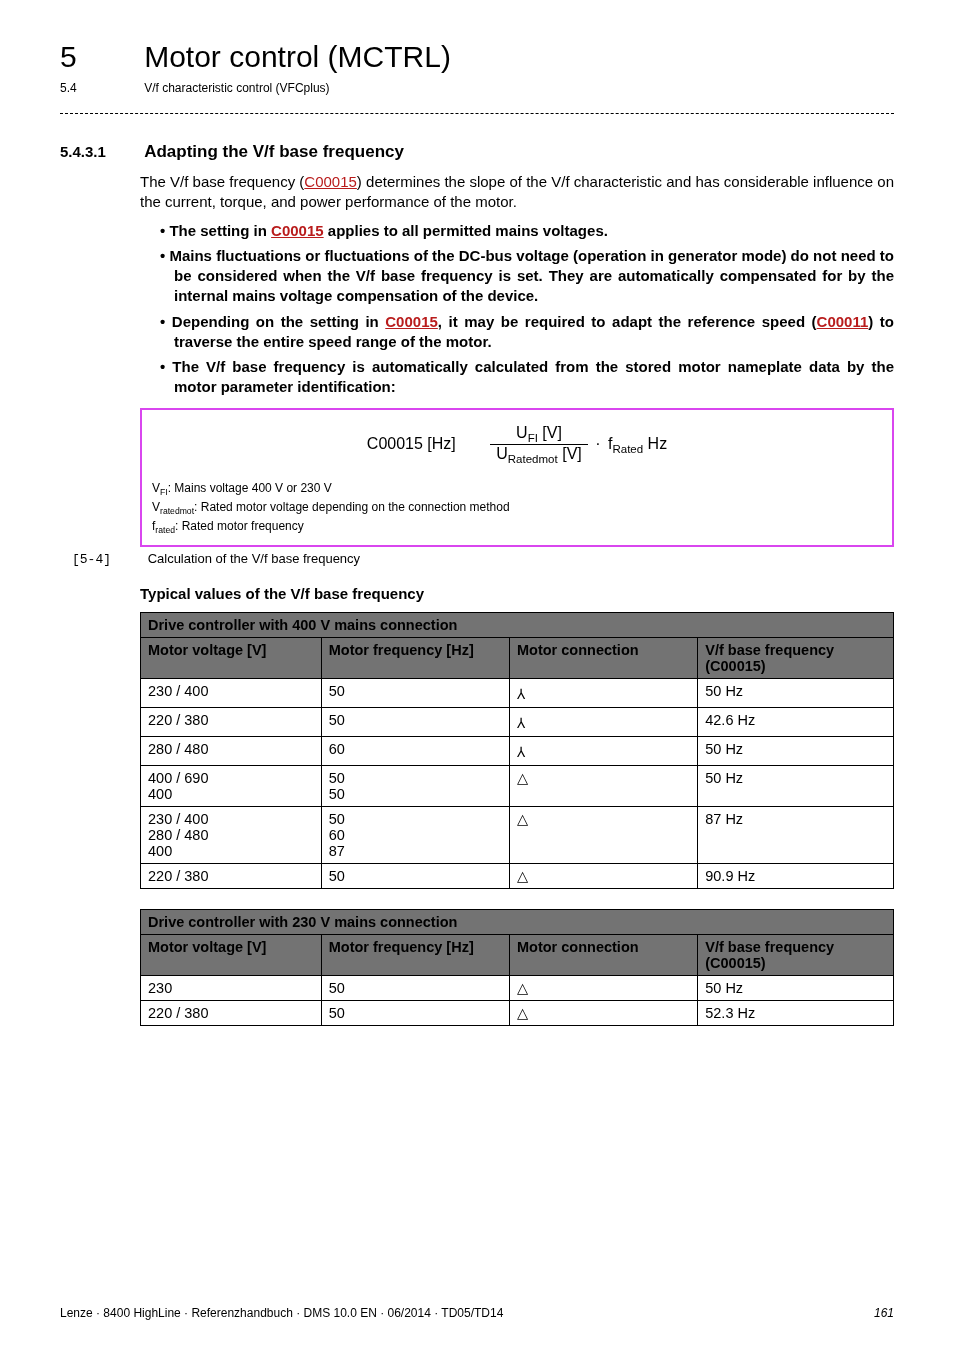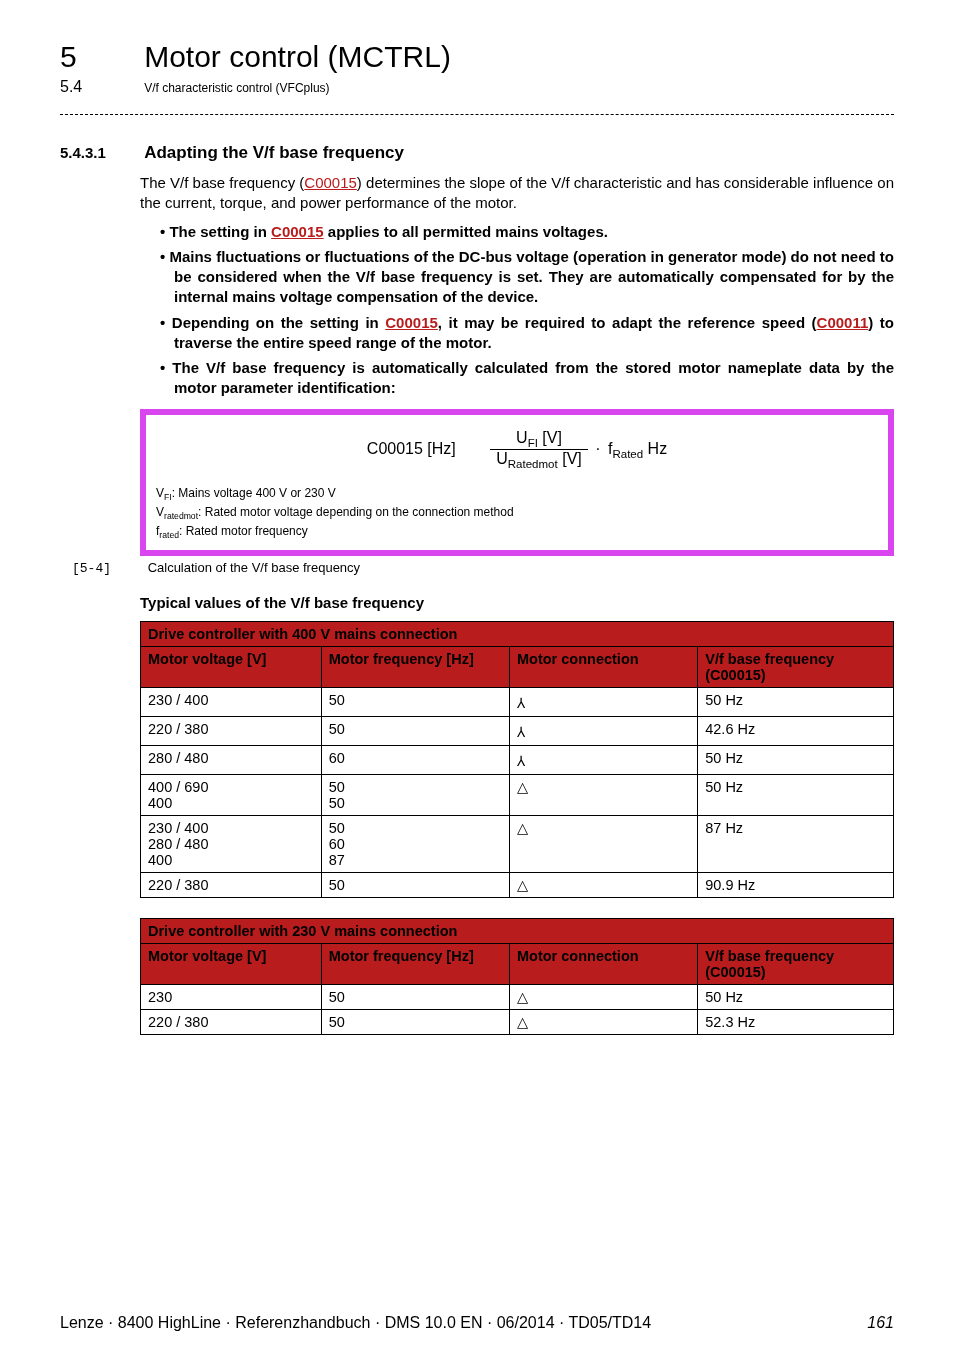--- a/index.html
+++ b/index.html
@@ -24,21 +24,21 @@
       font-size: 30px;
       font-weight: 400;
       display: inline-block;
       width: 80px;
     }
     .chapter-title {
       font-size: 30px;
       font-weight: 400;
     }
     .subhead-num {
-      font-size: 16px;
+      font-size: 12px;
       display: inline-block;
       width: 80px;
     }
     .subhead-title {
       font-size: 12px;
     }
     hr.dashed {
       border: none;
       border-top: 1.5px dashed #000;
       margin: 18px 0 28px 0;
@@ -75,21 +75,21 @@
     }
     ul.bullets > li::before {
       content: "• ";
     }
     a.link {
       color: #b91c1c;
       text-decoration: underline;
       cursor: pointer;
     }
     .formula-box {
-      border: 6px solid #d946ef;
+      border: 2px solid #d946ef;
       margin: 10px 0 2px 0;
     }
     .formula-row {
       text-align: center;
       padding: 14px 10px 10px 10px;
       font-size: 16px;
     }
     .formula-row .lhs { padding-right: 30px; }
     .frac {
       display: inline-block;
@@ -121,35 +121,35 @@
       font-size: 14.5px;
       margin-bottom: 20px;
     }
     table.data th, table.data td {
       border: 1px solid #000;
       padding: 4px 7px;
       text-align: left;
       vertical-align: top;
     }
     table.data .shaded {
-      background: #b91c1c;
+      background: #737373;
     }
     table.data th {
       font-weight: bold;
     }
     .col1 { width: 24%; }
     .col2 { width: 25%; }
     .col3 { width: 25%; }
     .col4 { width: 26%; }
     .footer {
       position: absolute;
-      bottom: 18px;
+      bottom: 30px;
       left: 60px;
       right: 60px;
-      font-size: 16px;
+      font-size: 12px;
     }
     .footer .right {
       float: right;
       font-style: italic;
     }
   </style>
 </head>
 <body>
 
 <div class="page">

